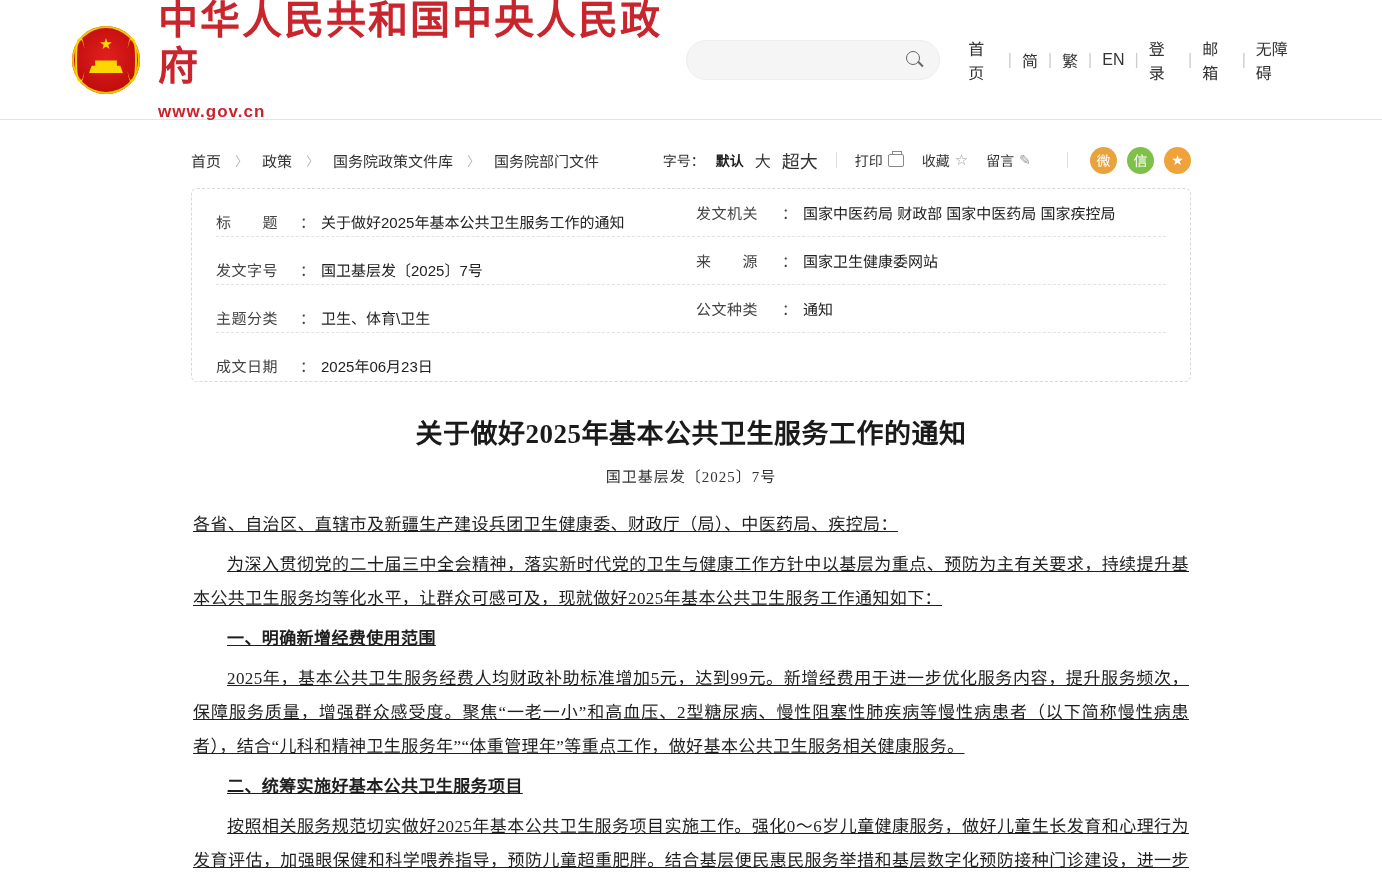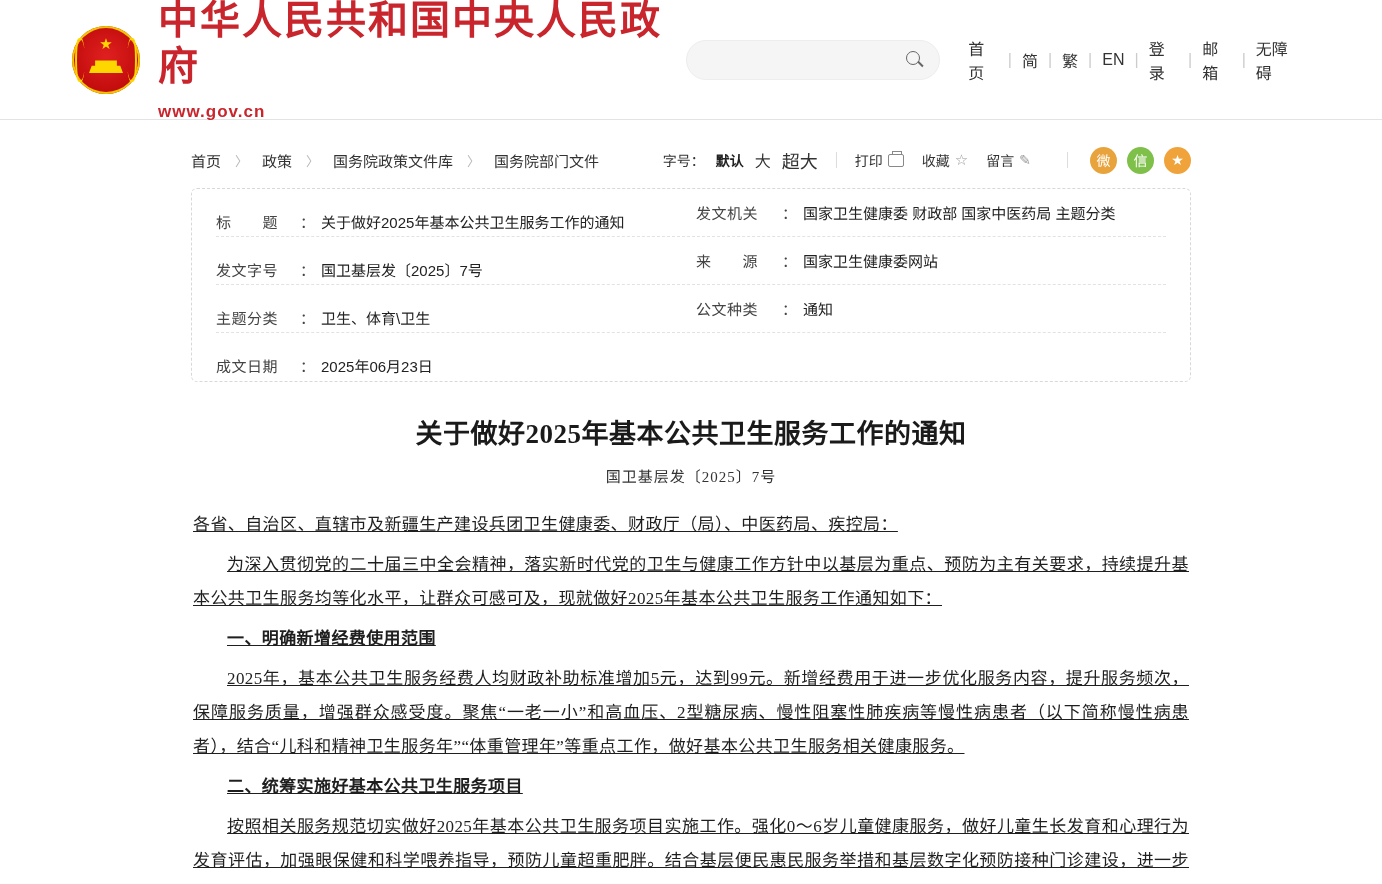--- a/index.html
+++ b/index.html
@@ -303,21 +303,21 @@
   <div class="meta-card">
     <div class="meta-row">
       <div class="meta-cell left">
         <span class="meta-label">标　　题</span>
         <span class="meta-colon">：</span>
         <span class="meta-value">关于做好2025年基本公共卫生服务工作的通知</span>
       </div>
       <div class="meta-cell right">
         <span class="meta-label wide">发文机关</span>
         <span class="meta-colon">：</span>
-        <span class="meta-value">国家卫生健康委 财政部 国家中医药局 主题分类</span>
+        <span class="meta-value">国家中医药局 财政部 国家中医药局 国家疾控局</span>
       </div>
     </div>
     <div class="meta-row">
       <div class="meta-cell left">
         <span class="meta-label">发文字号</span>
         <span class="meta-colon">：</span>
         <span class="meta-value">国卫基层发〔2025〕7号</span>
       </div>
       <div class="meta-cell right">
         <span class="meta-label wide">来　　源</span>

